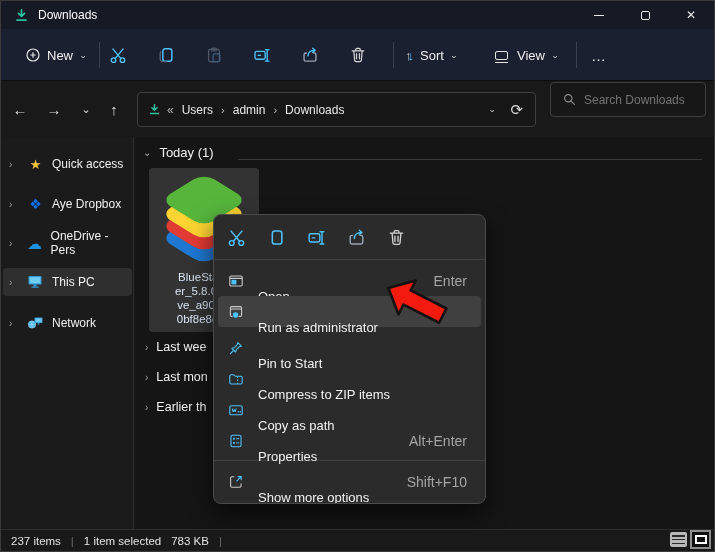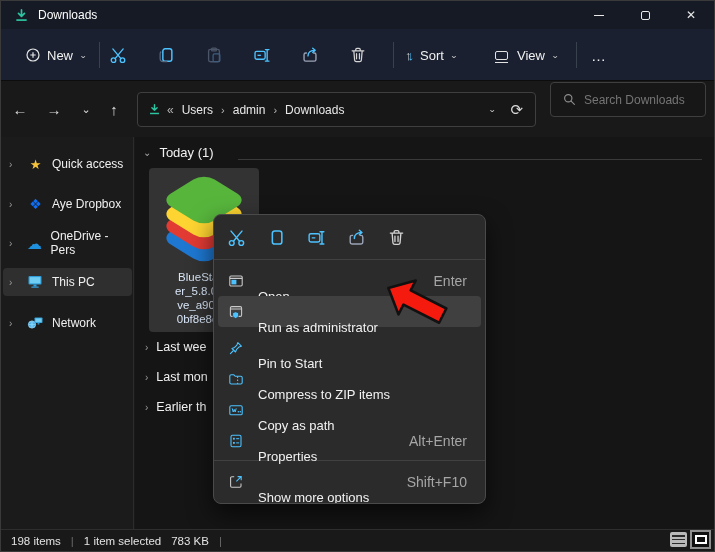--- a/index.html
+++ b/index.html
@@ -413,21 +413,21 @@
     </div>
   </div>
 
   <svg class="red-arrow" width="68" height="62" viewBox="0 0 68 62">
     <g transform="rotate(27 34 31)">
       <polygon points="3,31 24,12 24,23 64,23 64,39 24,39 24,50" fill="#f51a0e" stroke="#111111" stroke-width="2.6" stroke-linejoin="round"></polygon>
     </g>
   </svg>
 
   <div class="statusbar">
-    <span class="seg">198 items</span>
+    <span class="seg">237 items</span>
     <span class="bar">|</span>
     <span class="seg">1 item selected</span>
     <span class="seg">783 KB</span>
     <span class="bar">|</span>
     <div class="view-toggles">
       <span class="vt-details">
           <span></span>
           <span></span>
           <span></span>
         </span>

